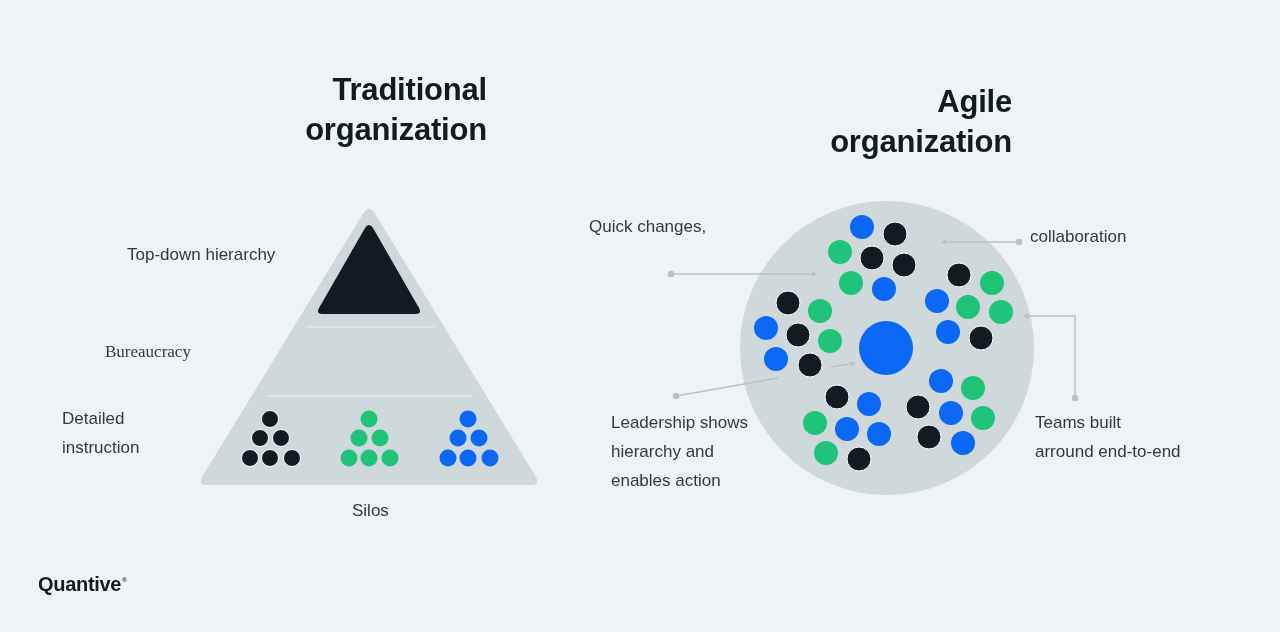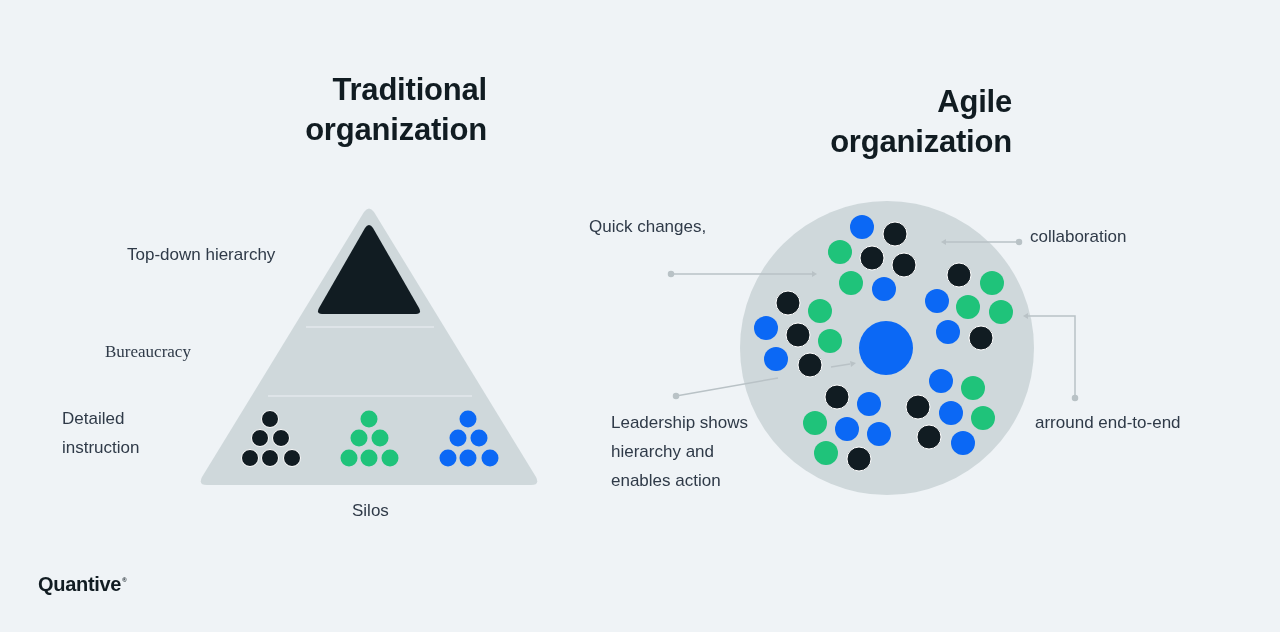--- a/index.html
+++ b/index.html
@@ -165,18 +165,19 @@
 </div>
 <div class="label" style="left:1030px; top:222px;">
   <div>collaboration</div>
 </div>
 <div class="label" style="left:587px; top:408px;margin-left:24px;">
   <div>Leadership shows</div>
   <div>hierarchy and</div>
   <div>enables action</div>
 </div>
 <div class="label" style="left:1035px; top:408px;">
+  <div>Teams built</div>
   <div>arround end-to-end</div>
 </div>
 
 <div class="logo">
   <span>Quantive</span><sup>®</sup>
 </div>
 
 </body></html>

